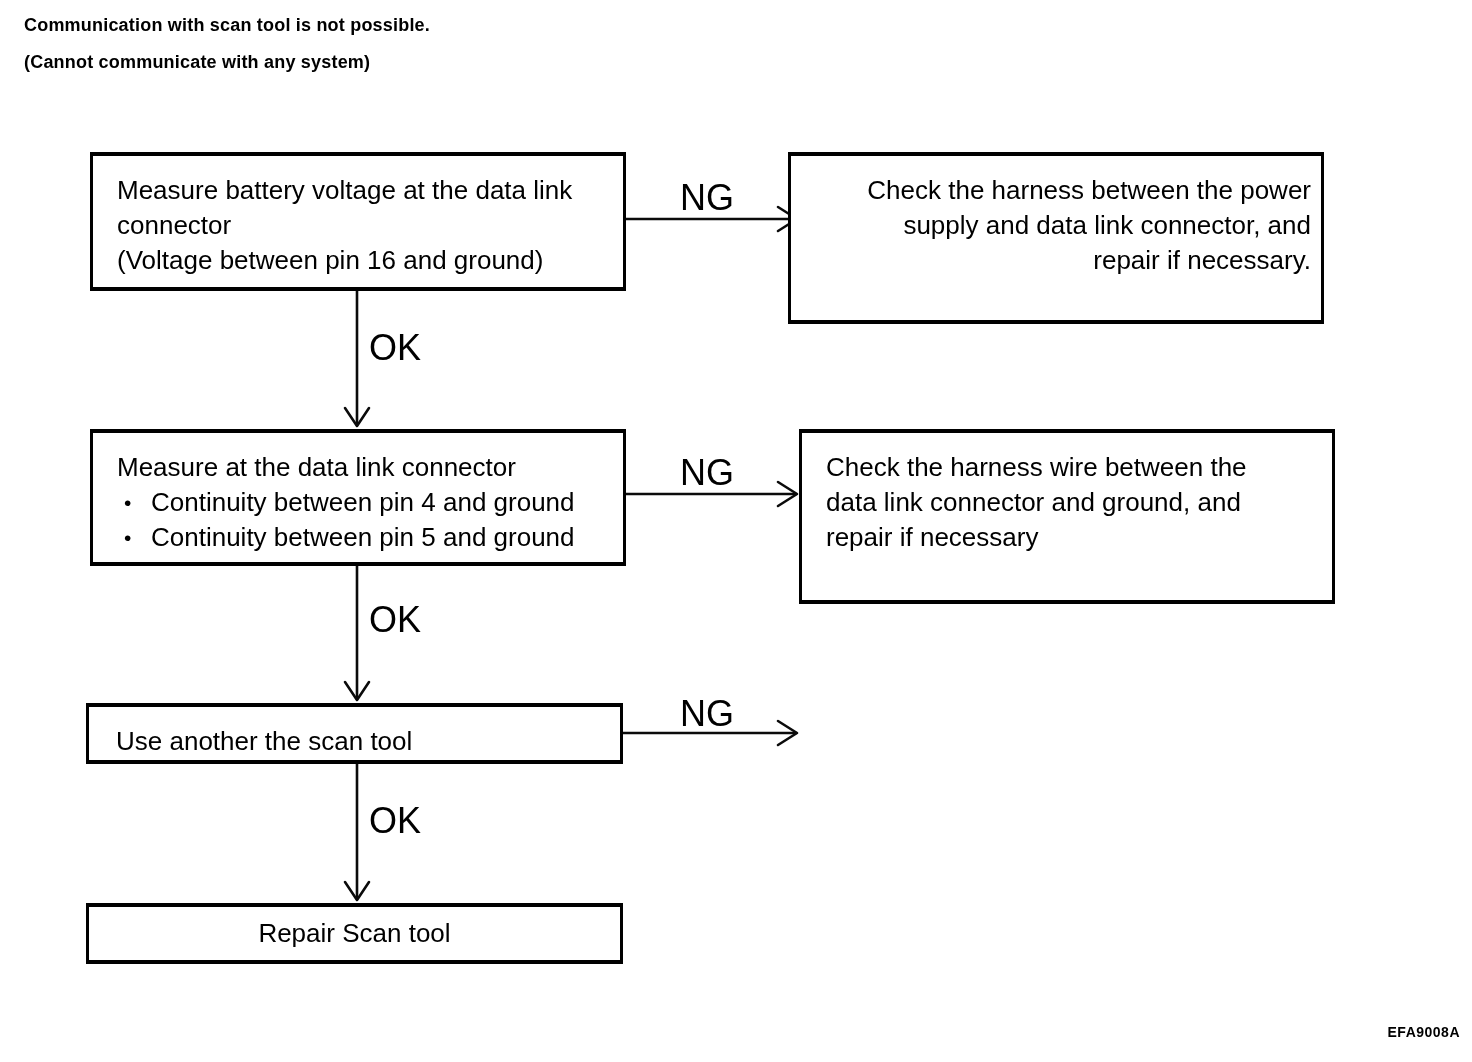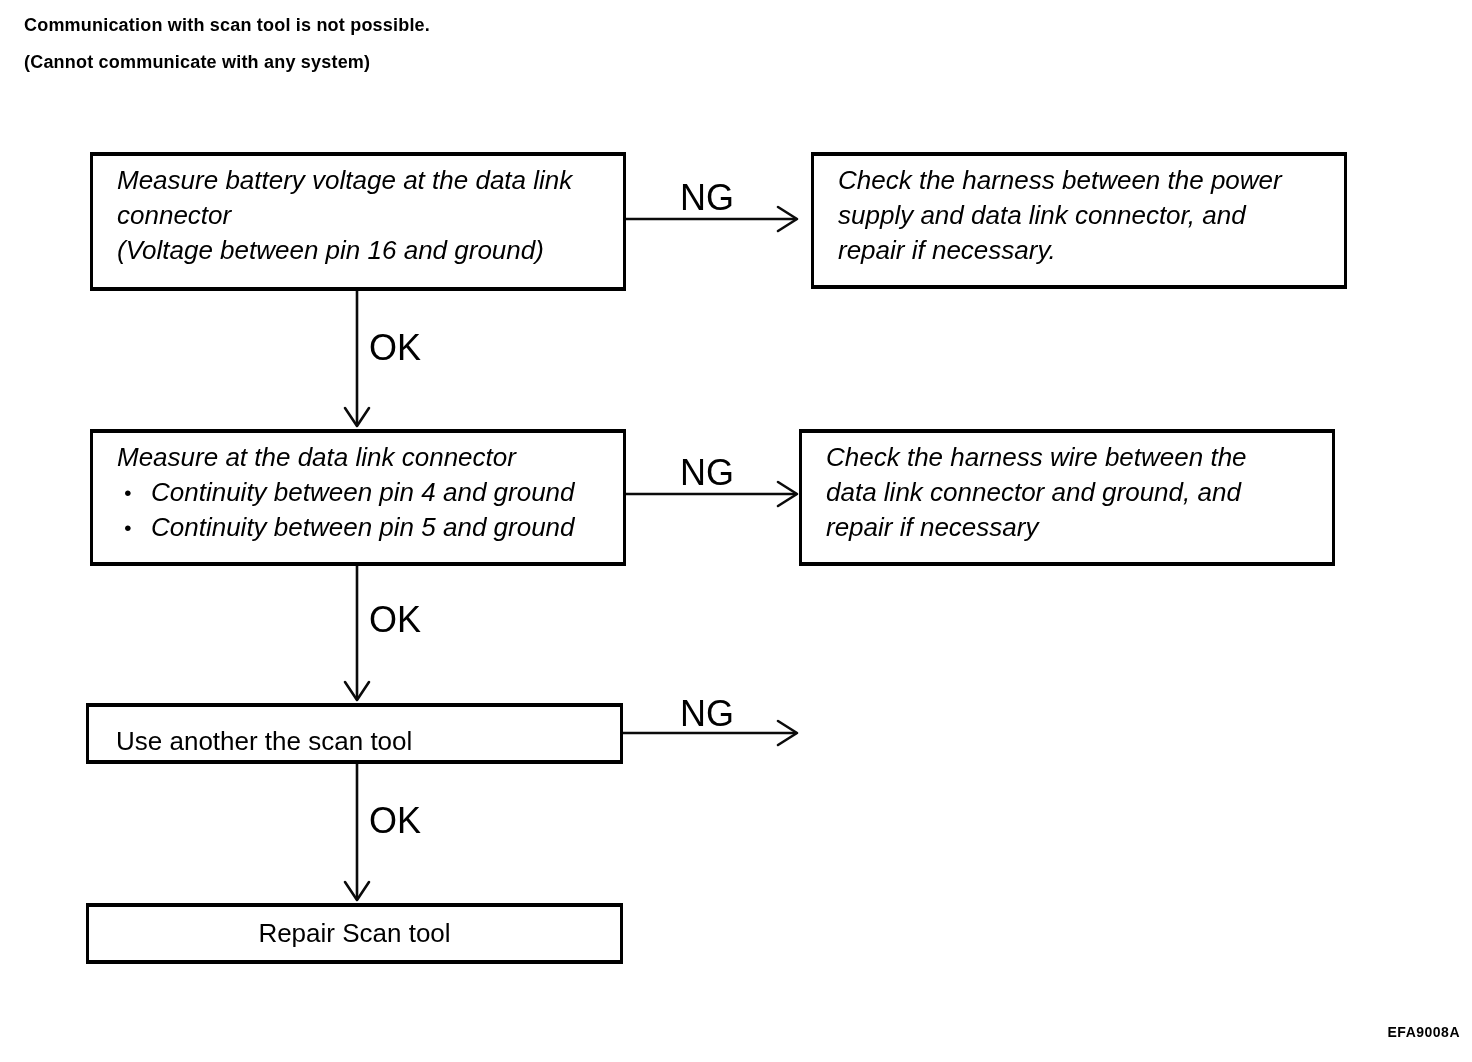--- a/index.html
+++ b/index.html
@@ -23,21 +23,21 @@
   }
   .box {
     position: absolute;
     box-sizing: border-box;
     border: solid #000;
     border-width: 4px 3px;
     background: #ffffff;
     font-size: 26px;
     line-height: 35px;
   }
-  .box.pad { padding: 7px 10px 0 24px; font-style: italic; }
+  .box.pad { padding: 17px 10px 0 24px; }
   .box .line { white-space: nowrap; }
   .bullet-line { display: flex; }
   .bullet-mark {
     width: 34px;
     flex: 0 0 34px;
     padding-left: 7px;
     box-sizing: border-box;
     font-size: 21px;
   }
   .center-v {
@@ -112,42 +112,42 @@
       </g>
     </g>
   </svg>
 
   <div class="box pad" style="left:90px; top:152px; width:536px; height:139px;">
     <div class="line">Measure battery voltage at the data link</div>
     <div class="line">connector</div>
     <div class="line">(Voltage between pin 16 and ground)</div>
   </div>
 
-  <div class="box pad" style="left:811px; top:152px; width:536px; height:137px;">
+  <div class="box pad" style="left:788px; top:152px; width:536px; height:172px;text-align:right;">
     <div class="line">Check the harness between the power</div>
     <div class="line">supply and data link connector, and</div>
     <div class="line">repair if necessary.</div>
   </div>
 
   <div class="edge-label ng" style="left:652px; top:183px;">NG</div>
   <div class="edge-label" style="left:369px; top:333px;">OK</div>
 
   <div class="box pad" style="left:90px; top:429px; width:536px; height:137px;">
     <div class="line">Measure at the data link connector</div>
     <div class="line bullet-line">
       <span class="bullet-mark">•</span>
       <span>Continuity between pin 4 and ground</span>
     </div>
     <div class="line bullet-line">
       <span class="bullet-mark">•</span>
       <span>Continuity between pin 5 and ground</span>
     </div>
   </div>
 
-  <div class="box pad" style="left:799px; top:429px; width:536px; height:137px;">
+  <div class="box pad" style="left:799px; top:429px; width:536px; height:175px;">
     <div class="line">Check the harness wire between the</div>
     <div class="line">data link connector and ground, and</div>
     <div class="line">repair if necessary</div>
   </div>
 
   <div class="edge-label ng" style="left:652px; top:458px;">NG</div>
   <div class="edge-label" style="left:369px; top:605px;">OK</div>
 
   <div class="box center-v" style="left:86px; top:703px; width:537px; height:61px;">
     <div class="line">Use another the scan tool</div>

